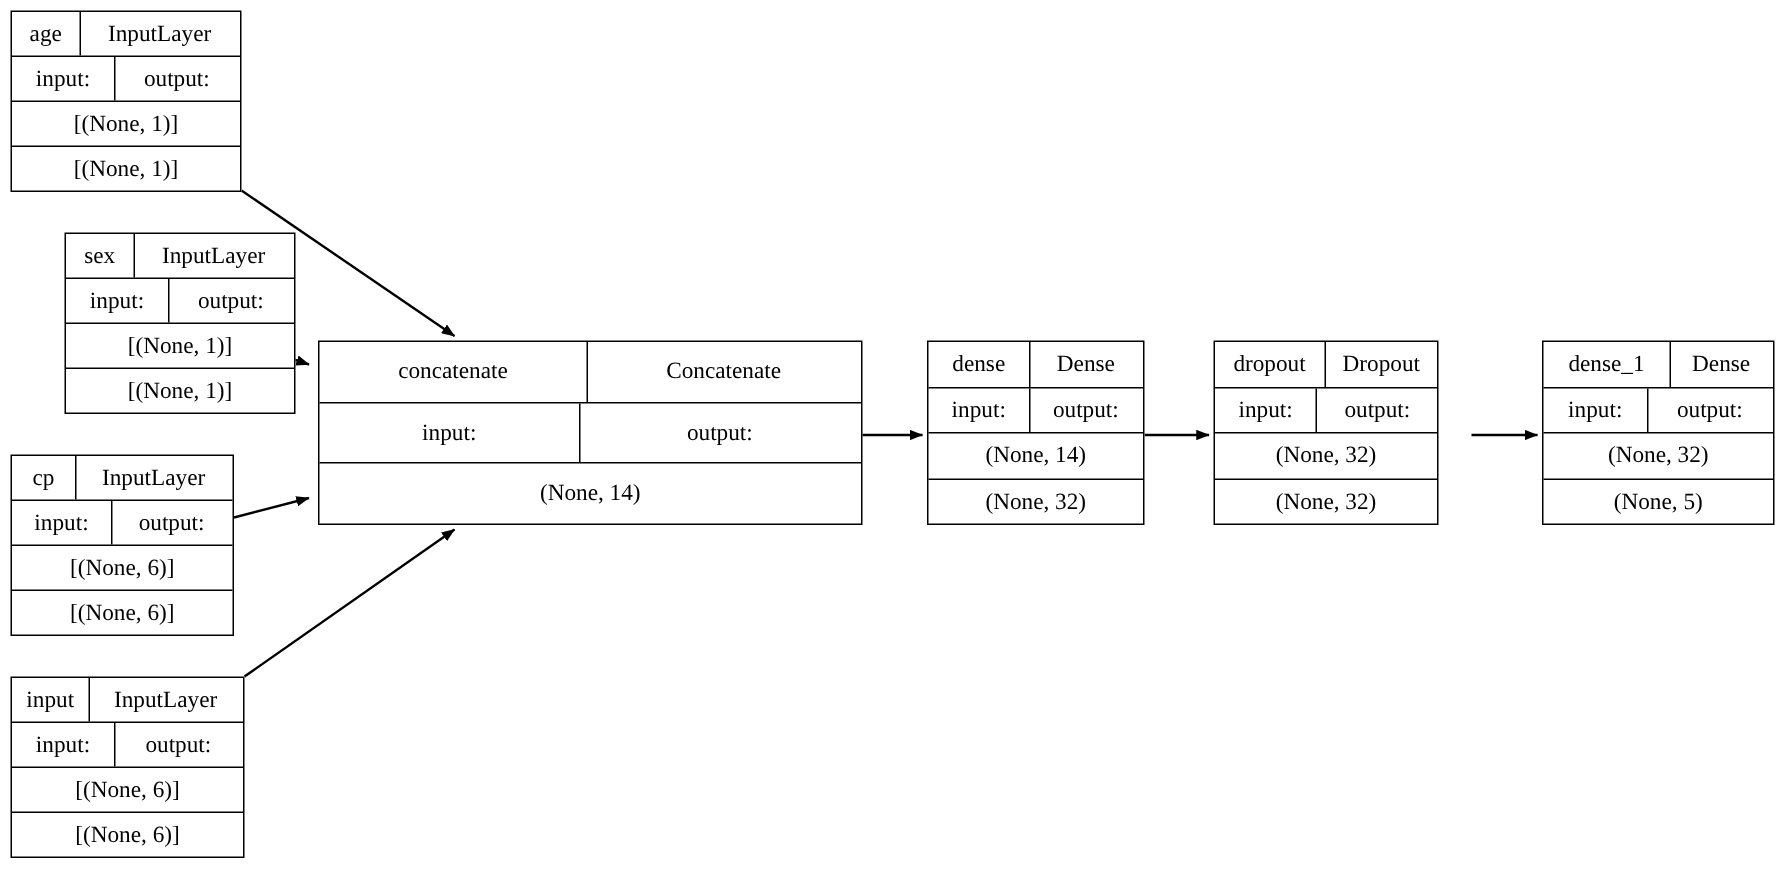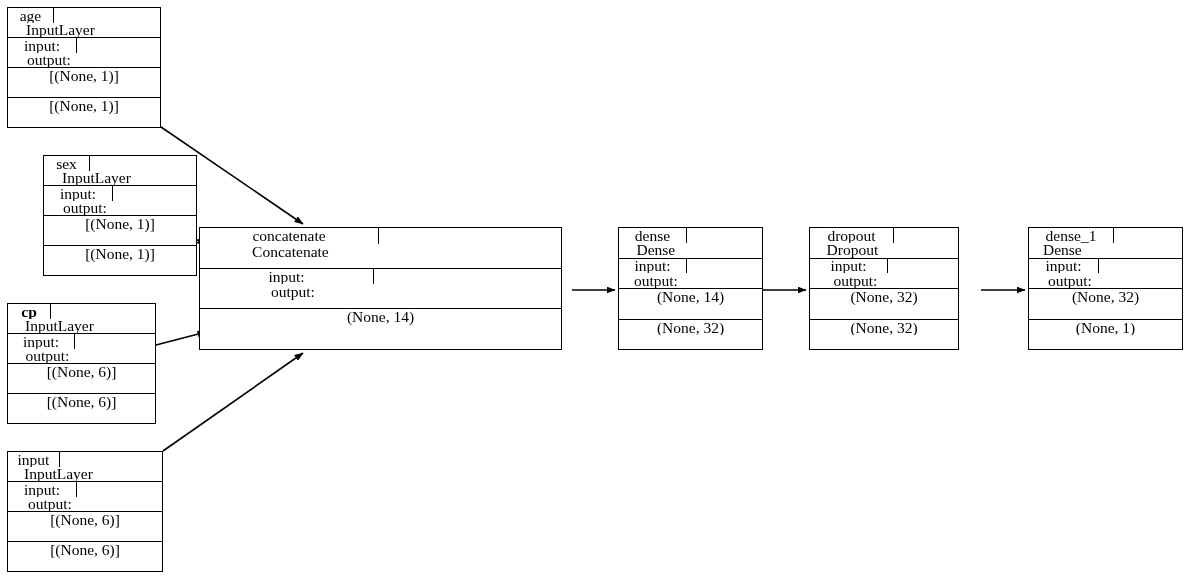--- a/index.html
+++ b/index.html
@@ -28,21 +28,21 @@
     position: absolute;
     box-sizing: border-box;
     border: 1.6px solid #000000;
     background: #ffffff;
     display: flex;
     flex-direction: column;
     z-index: 2;
   }
   .row {
     display: flex;
-    flex-direction: column;
+    flex-direction: row;
     box-sizing: border-box;
     flex: 1 1 0;
     min-height: 0;
   }
   .row.sep {
     border-top: 1.6px solid #000000;
   }
   .cell {
     box-sizing: border-box;
     display: flex;
@@ -109,21 +109,21 @@
         </div>
         <div class="row sep">
           <div class="cell full">[(None, 1)]</div>
         </div>
         <div class="row sep">
           <div class="cell full">[(None, 1)]</div>
         </div>
       </div>
       <div class="node" style="left: 7px; top: 303px; width: 149px; height: 121px;">
         <div class="row">
-          <div class="cell divider" style="width: 43px; font-weight: bold;">cp</div>
+          <div class="cell divider" style="width: 43px;">cp</div>
           <div class="cell" style="width: 102.8px;">InputLayer</div>
         </div>
         <div class="row sep">
           <div class="cell divider" style="width: 67px;">input:</div>
           <div class="cell" style="width: 78.8px;">output:</div>
         </div>
         <div class="row sep">
           <div class="cell full">[(None, 6)]</div>
         </div>
         <div class="row sep">
@@ -139,21 +139,21 @@
           <div class="cell divider" style="width: 69px;">input:</div>
           <div class="cell" style="width: 83.8px;">output:</div>
         </div>
         <div class="row sep">
           <div class="cell full">[(None, 6)]</div>
         </div>
         <div class="row sep">
           <div class="cell full">[(None, 6)]</div>
         </div>
       </div>
-      <div class="node" style="left: 199px; top: 227px; width: 363px; height: 123px;">
+      <div class="node" style="left: 212px; top: 227px; width: 363px; height: 123px;">
         <div class="row">
           <div class="cell divider" style="width: 179px;">concatenate</div>
           <div class="cell" style="width: 180.8px;">Concatenate</div>
         </div>
         <div class="row sep">
           <div class="cell divider" style="width: 174px;">input:</div>
           <div class="cell" style="width: 185.8px;">output:</div>
         </div>
         <div class="row sep">
           <div class="cell full">(None, 14)</div>
@@ -197,17 +197,17 @@
           <div class="cell" style="width: 66.8px;">Dense</div>
         </div>
         <div class="row sep">
           <div class="cell divider" style="width: 70px;">input:</div>
           <div class="cell" style="width: 81.8px;">output:</div>
         </div>
         <div class="row sep">
           <div class="cell full">(None, 32)</div>
         </div>
         <div class="row sep">
-          <div class="cell full">(None, 1)</div>
+          <div class="cell full">(None, 5)</div>
         </div>
       </div>
     </div>
 </div>
 
 </body></html>

